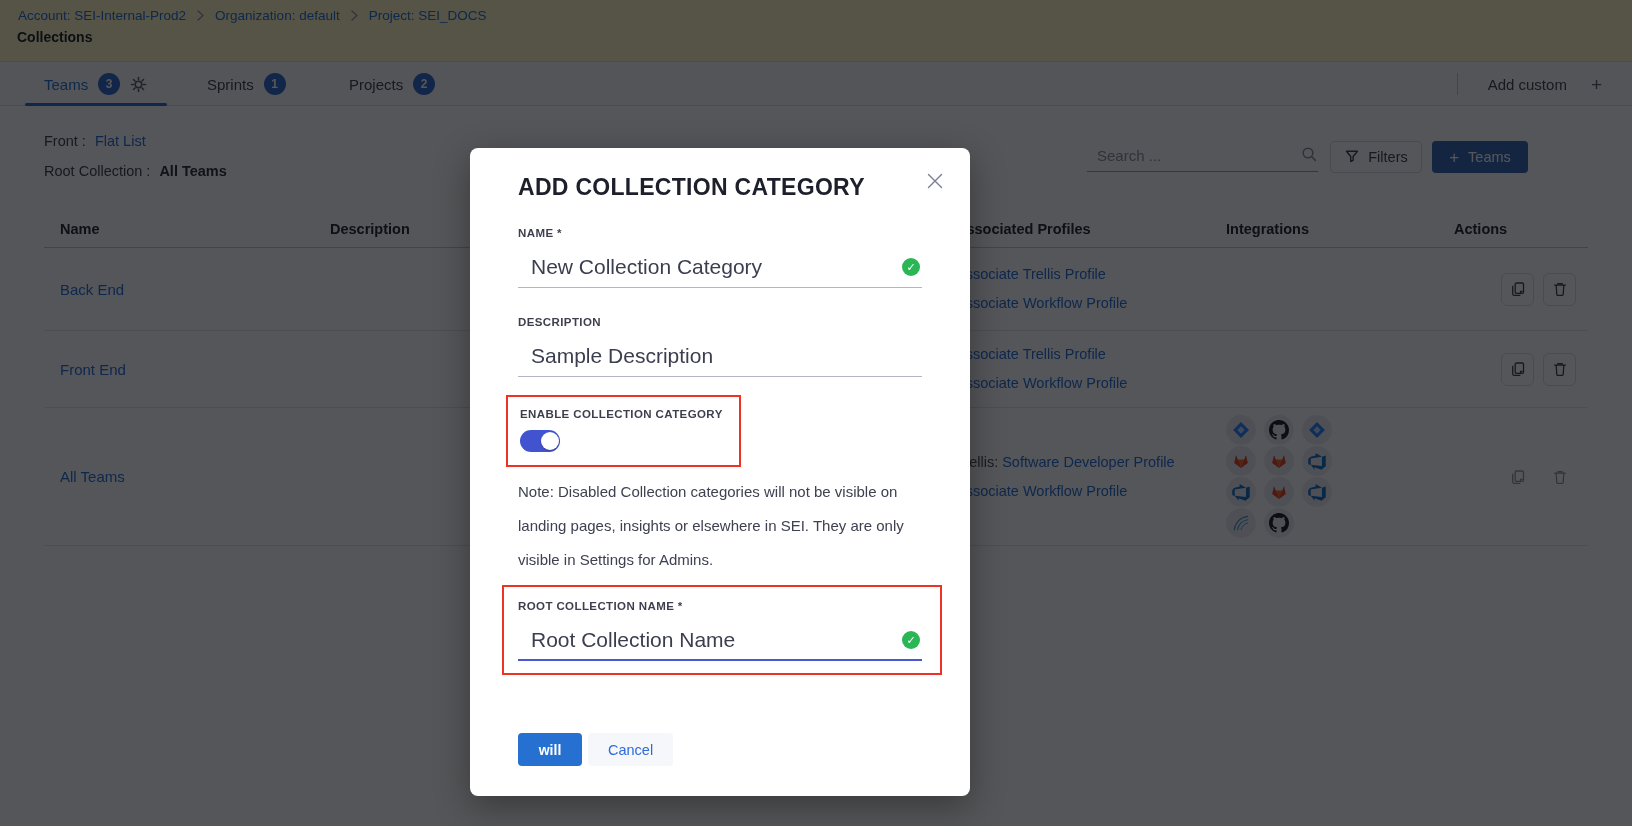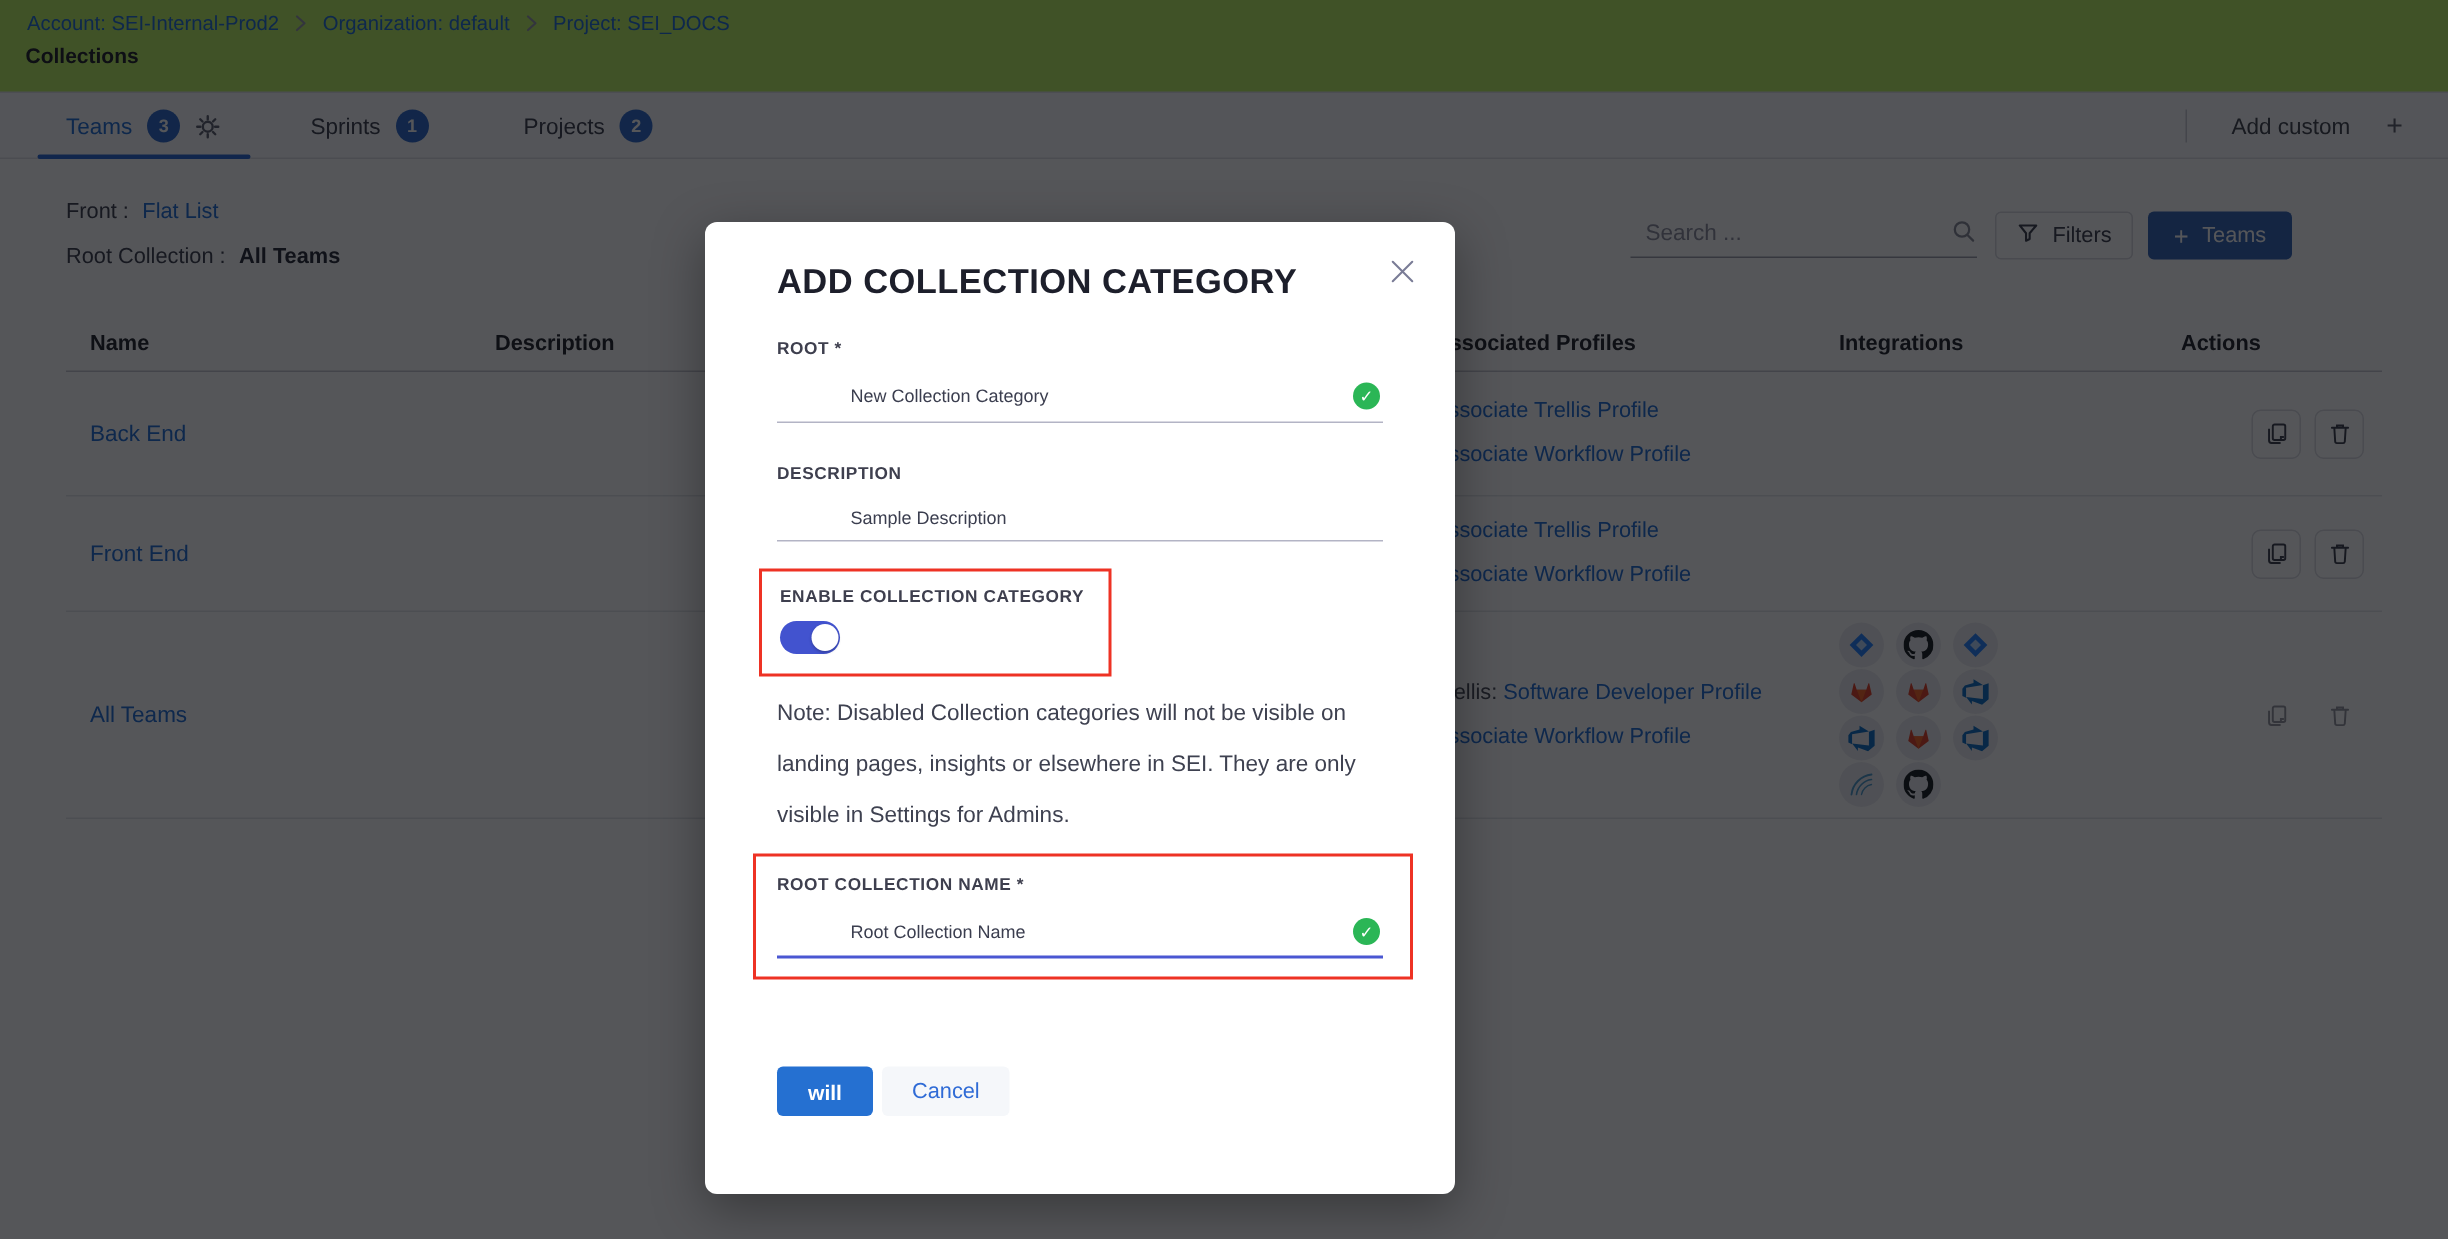--- a/index.html
+++ b/index.html
@@ -1,21 +1,21 @@
 <!DOCTYPE html>
 <html><head>
 <meta charset="utf-8">
 <style>
   * { margin:0; padding:0; box-sizing:border-box; }
   html,body { width:1632px; height:826px; overflow:hidden; }
   body { position:relative; font-family:"Liberation Sans", sans-serif; background:#FFFFFF; }
   a { text-decoration:none; }
 
   
-  .topstrip { position:absolute; left:0; top:0; width:100%; height:62px; background:#bef264; border-bottom:1px solid #E4E4E9; }
+  .topstrip { position:absolute; left:0; top:0; width:100%; height:62px; background:#fef9c3; border-bottom:1px solid #E4E4E9; }
   .breadcrumb { position:absolute; left:18px; top:8px; display:flex; align-items:center; gap:10px; font-size:13.5px; }
   .crumb { color:#2470D6; cursor:pointer; }
   .crumb-sep svg { display:block; }
   .page-title { position:absolute; left:17px; top:29px; font-size:14px; font-weight:bold; color:#23242C; }
 
   .tabbar { position:absolute; left:0; top:62px; width:100%; height:44px; background:#FCFCFD; border-bottom:1px solid #DFE0E6; }
   .tab { position:absolute; top:0; height:44px; display:flex; align-items:center; gap:10px; font-size:15px; color:#3E4150; cursor:pointer; }
   .tab-teams { left:44px; color:#2470D6; }
   .tab-sprints { left:207px;justify-content:space-between; }
   .tab-projects { left:349px; }
@@ -57,21 +57,21 @@
   .abtn svg { width:16px; height:16px; display:block; }
   .faded .abtn { border-color:transparent; background:transparent; opacity:.55; }
 
   
   .scrim { position:absolute; inset:0; background:rgba(5,6,10,0.68); z-index:5; }
   .modal { position:absolute; left:470px; top:148px; width:500px; min-height:648px; background:#fff; border-radius:8px; z-index:10; box-shadow:0 10px 34px rgba(0,0,0,.35); padding:26px 48px 28px; }
   .modal-title { font-size:23px; font-weight:bold; color:#1D1F2B; letter-spacing:.3px; }
   .modal-close { position:absolute; top:24px; right:26px; cursor:pointer; }
   .flabel { font-size:11.5px; font-weight:bold; color:#3E3F4E; letter-spacing:.4px; }
   .input-row { display:flex; align-items:center; border-bottom:1px solid #B3B4C5; padding:6px 2px 8px 13px; margin-top:10px; }
-  .input-row input { flex:1; border:none; outline:none; background:transparent; font-family:inherit; font-size:12px; color:#3B3E4F; padding:0;margin-left:36px; }
+  .input-row input { flex:1; border:none; outline:none; background:transparent; font-family:inherit; font-size:21px; color:#3B3E4F; padding:0; }
   .check { width:18px; height:18px; border-radius:50%; background:#2BB656; color:#fff; font-size:11px; display:flex; align-items:center; justify-content:center; flex:0 0 18px; }
   .g-name { margin-top:26px; }
   .g-desc { margin-top:28px; }
   .box-red { border:2px solid #EE3224; }
   .g-enable { margin-top:18px; margin-left:-12px; display:inline-block; padding:11px 16px 13px 12px; }
   .toggle { margin-top:10px; width:40px; height:22px; border-radius:11px; background:#4253CF; position:relative; cursor:pointer; }
   .knob { position:absolute; right:1px; top:2px; width:18px; height:18px; border-radius:50%; background:#fff; box-shadow:0 1px 2px rgba(0,0,0,.25); }
   .note { margin-top:8px; font-size:15px; color:#3E4150; line-height:34px; width:410px; margin-right:-6px; }
   .g-root { margin-top:8px; margin-left:-16px; margin-right:-20px; padding:13px 18px 12px 14px; }
   .g-root .input-row { border-bottom:2px solid #4A57D2; padding-bottom:7px; }
@@ -314,21 +314,21 @@
 
 <div class="scrim"></div>
 
 <div class="modal">
   <div class="modal-title">ADD COLLECTION CATEGORY</div>
   <span class="modal-close"><svg width="18" height="18" viewBox="0 0 18 18">
         <path d="M2.5 2.5l13 13M15.5 2.5l-13 13" stroke="#7A7C96" stroke-width="1.4" stroke-linecap="round"></path>
       </svg></span>
 
   <div class="g-name">
-    <div class="flabel">ROOT *</div>
+    <div class="flabel">NAME *</div>
     <div class="input-row">
       <input type="text" value="New Collection Category" style="">
       <span class="check">✓</span>
     </div>
   </div>
 
   <div class="g-desc">
     <div class="flabel">DESCRIPTION</div>
     <div class="input-row">
       <input type="text" value="Sample Description" style="">

